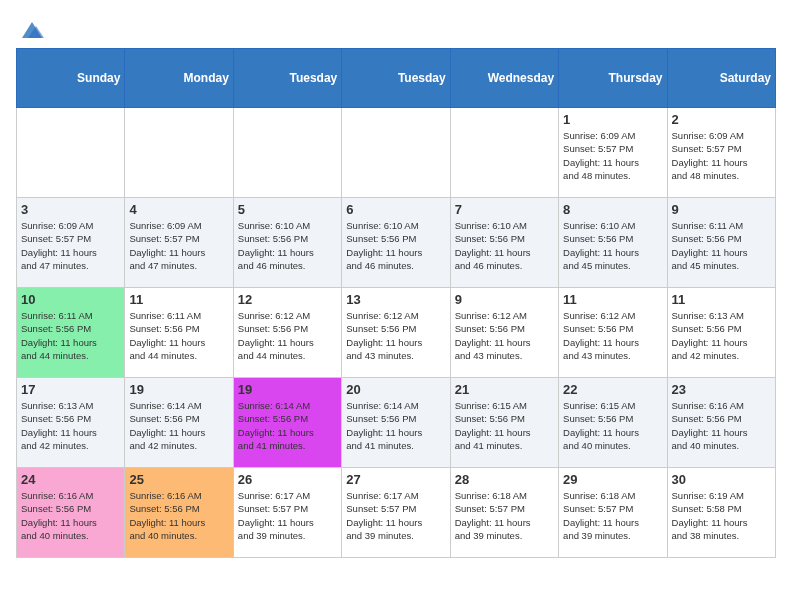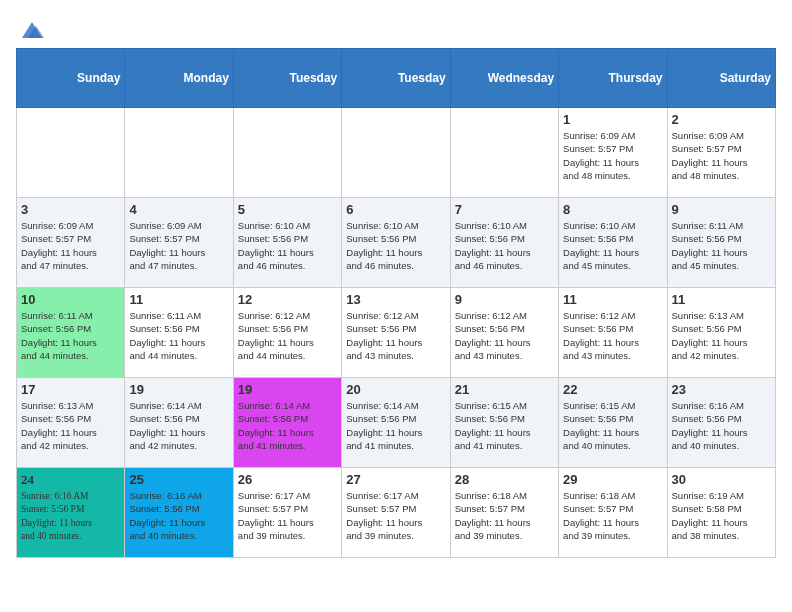--- a/index.html
+++ b/index.html
@@ -292,28 +292,28 @@
         </td>
         <td style="background: rgb(240, 244, 248);">
           <span class="day-number">23</span>
           <div class="day-info" style="white-space: pre-line;">Sunrise: 6:16 AM
 Sunset: 5:56 PM
 Daylight: 11 hours
 and 40 minutes.</div>
         </td>
       </tr>
       <tr>
-        <td style="background: #14b8a6; font-family: Liberation Serif, serif;">
+        <td style="background: #f9a8d4;">
           <span class="day-number">24</span>
           <div class="day-info" style="white-space: pre-line;">Sunrise: 6:16 AM
 Sunset: 5:56 PM
 Daylight: 11 hours
 and 40 minutes.</div>
         </td>
-        <td style="background: #0ea5e9;">
+        <td style="background: #fdba74;">
           <span class="day-number">25</span>
           <div class="day-info" style="white-space: pre-line;">Sunrise: 6:16 AM
 Sunset: 5:56 PM
 Daylight: 11 hours
 and 40 minutes.</div>
         </td>
         <td style="background: rgb(255, 255, 255); margin-top: 28px;">
           <span class="day-number">26</span>
           <div class="day-info" style="white-space: pre-line;">Sunrise: 6:17 AM
 Sunset: 5:57 PM

